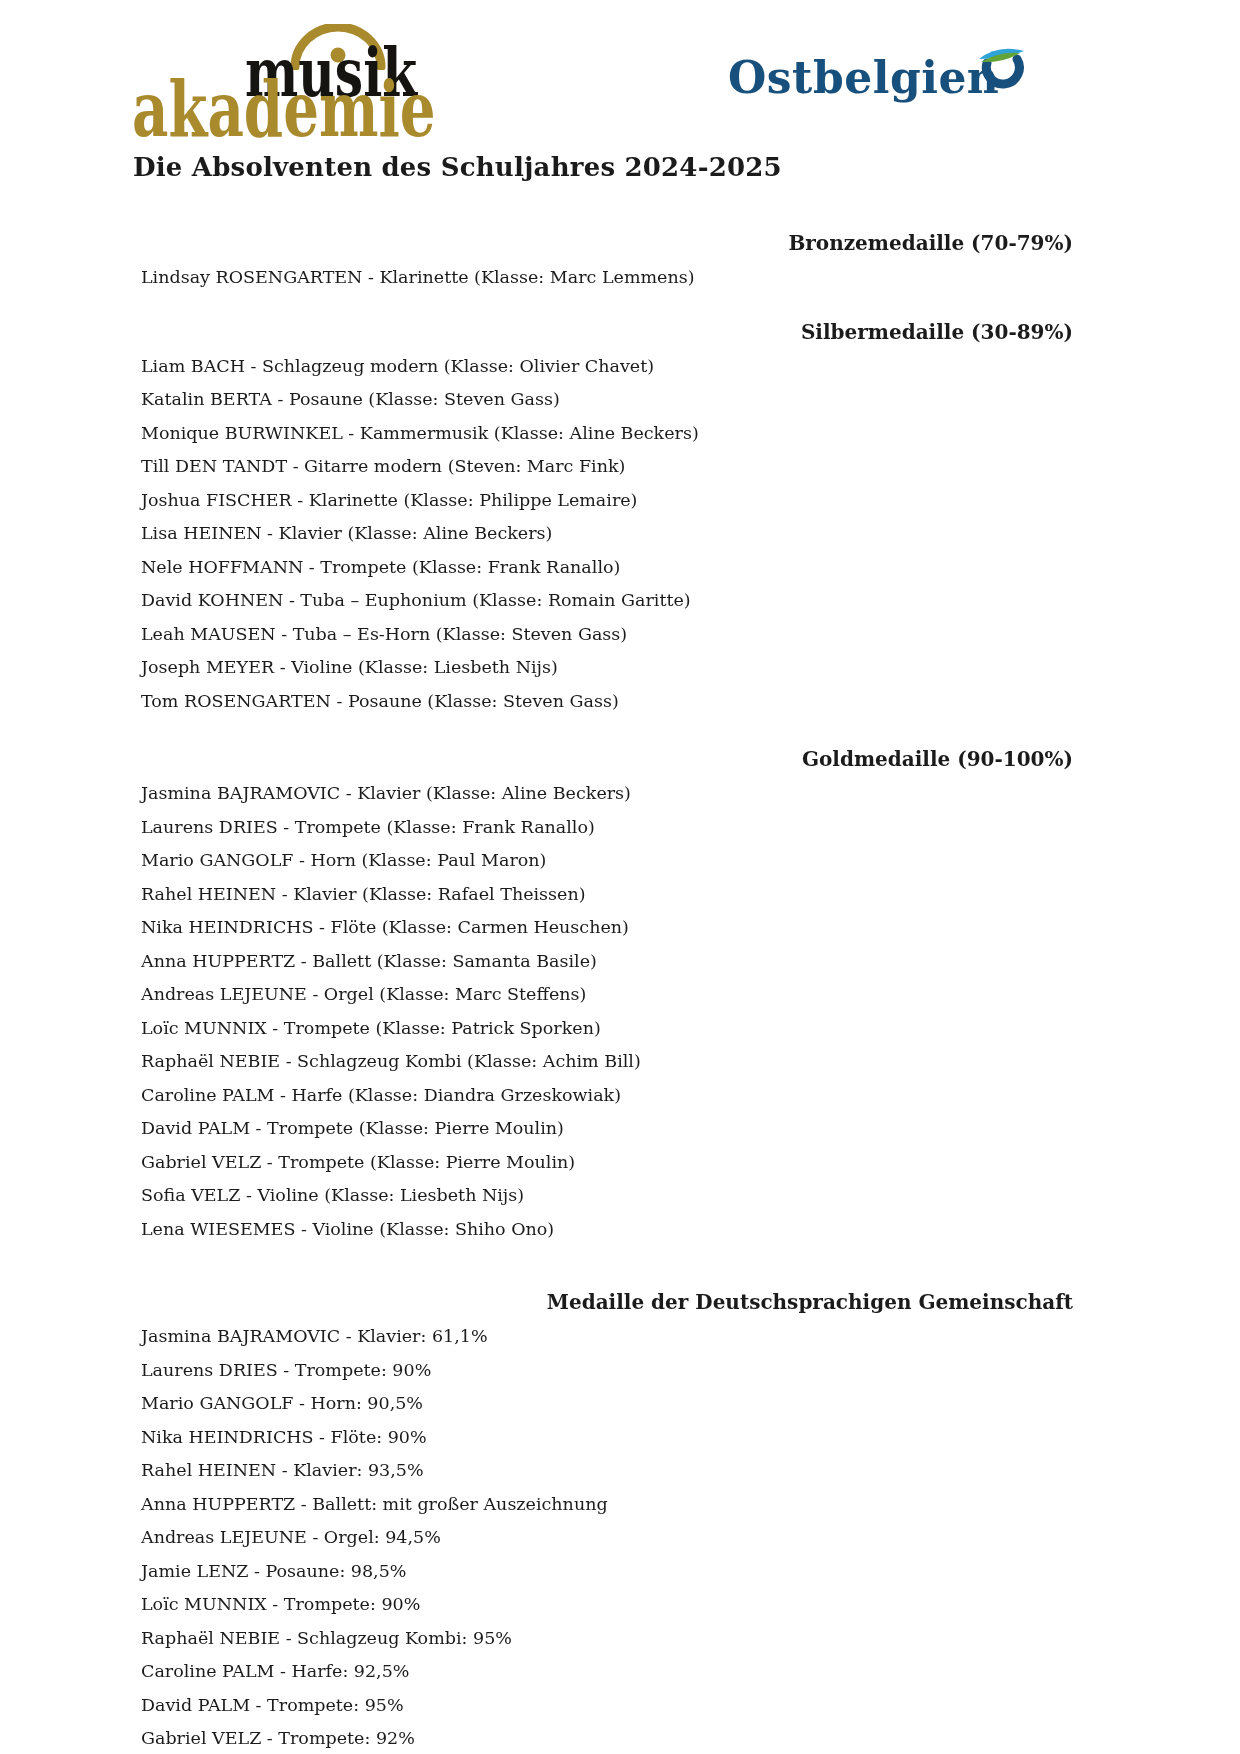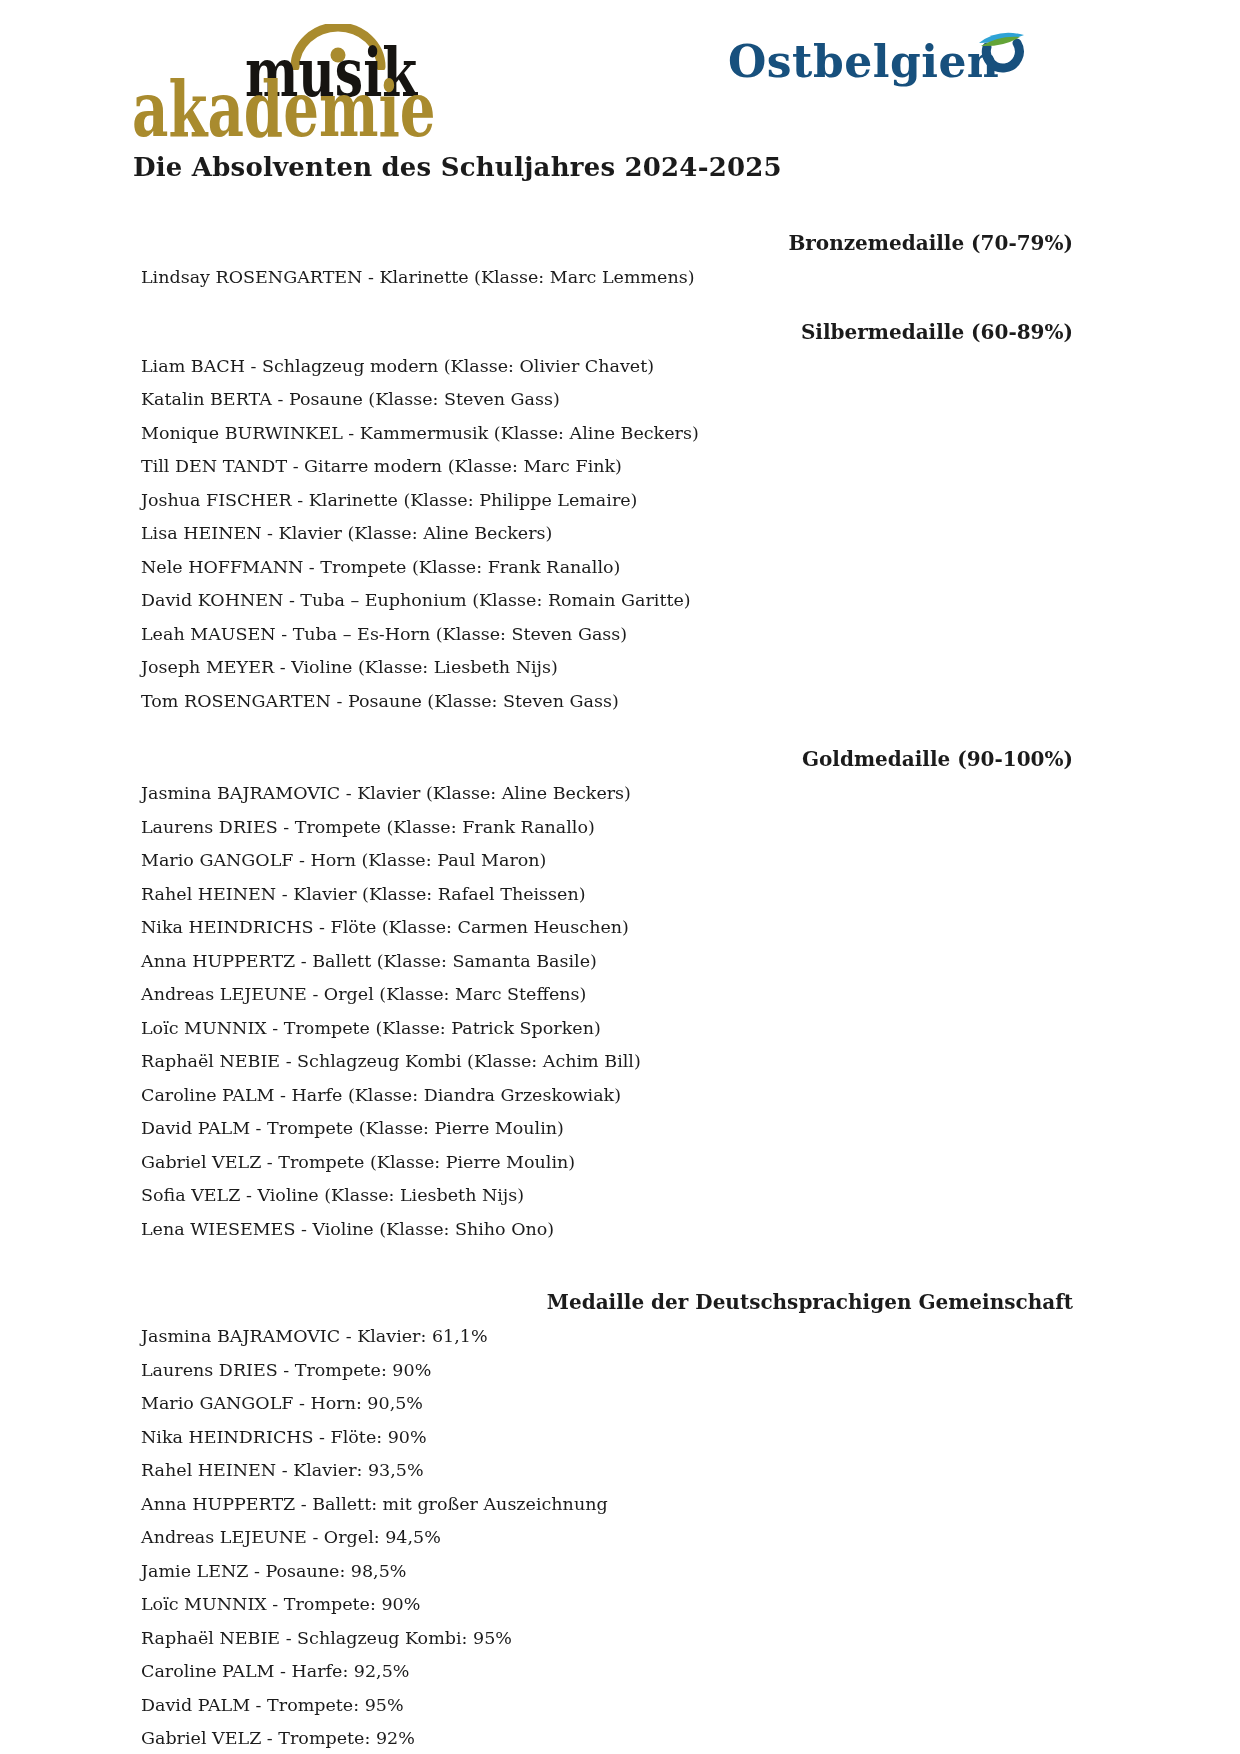--- a/index.html
+++ b/index.html
@@ -51,21 +51,21 @@
     left: 158px;
     top: -6px;
     width: 100px;
     height: 46px;
   }
 
   
   .ostbelgien-logo {
     position: absolute;
     left: 725px;
-    top: 30px;
+    top: 46px;
     width: 310px;
     height: 60px;
   }
   .ostbelgien-logo .ost-word {
     position: absolute;
     left: 3px;
     top: 10px;
     font-size: 44px;
     line-height: 44px;
     font-weight: 700;
@@ -141,26 +141,26 @@
     <h1 class="doc-title">Die Absolventen des Schuljahres 2024-2025</h1>
     <main>
   <section class="section">
     <h2 class="sec-heading">Bronzemedaille (70-79%)</h2>
     <div class="sec-entries">
             <p class="entry">Lindsay ROSENGARTEN - Klarinette (Klasse: Marc Lemmens)</p>
           </div>
   </section>
 
   <section class="section">
-    <h2 class="sec-heading">Silbermedaille (60-89%)</h2>
+    <h2 class="sec-heading">Silbermedaille (30-89%)</h2>
     <div class="sec-entries">
             <p class="entry">Liam BACH - Schlagzeug modern (Klasse: Olivier Chavet)</p>
             <p class="entry">Katalin BERTA - Posaune (Klasse: Steven Gass)</p>
             <p class="entry">Monique BURWINKEL - Kammermusik (Klasse: Aline Beckers)</p>
-            <p class="entry">Till DEN TANDT - Gitarre modern (Klasse: Marc Fink)</p>
+            <p class="entry">Till DEN TANDT - Gitarre modern (Steven: Marc Fink)</p>
             <p class="entry">Joshua FISCHER - Klarinette (Klasse: Philippe Lemaire)</p>
             <p class="entry">Lisa HEINEN - Klavier (Klasse: Aline Beckers)</p>
             <p class="entry">Nele HOFFMANN - Trompete (Klasse: Frank Ranallo)</p>
             <p class="entry">David KOHNEN - Tuba – Euphonium (Klasse: Romain Garitte)</p>
             <p class="entry">Leah MAUSEN - Tuba – Es-Horn (Klasse: Steven Gass)</p>
             <p class="entry">Joseph MEYER - Violine (Klasse: Liesbeth Nijs)</p>
             <p class="entry">Tom ROSENGARTEN - Posaune (Klasse: Steven Gass)</p>
           </div>
   </section>
 

